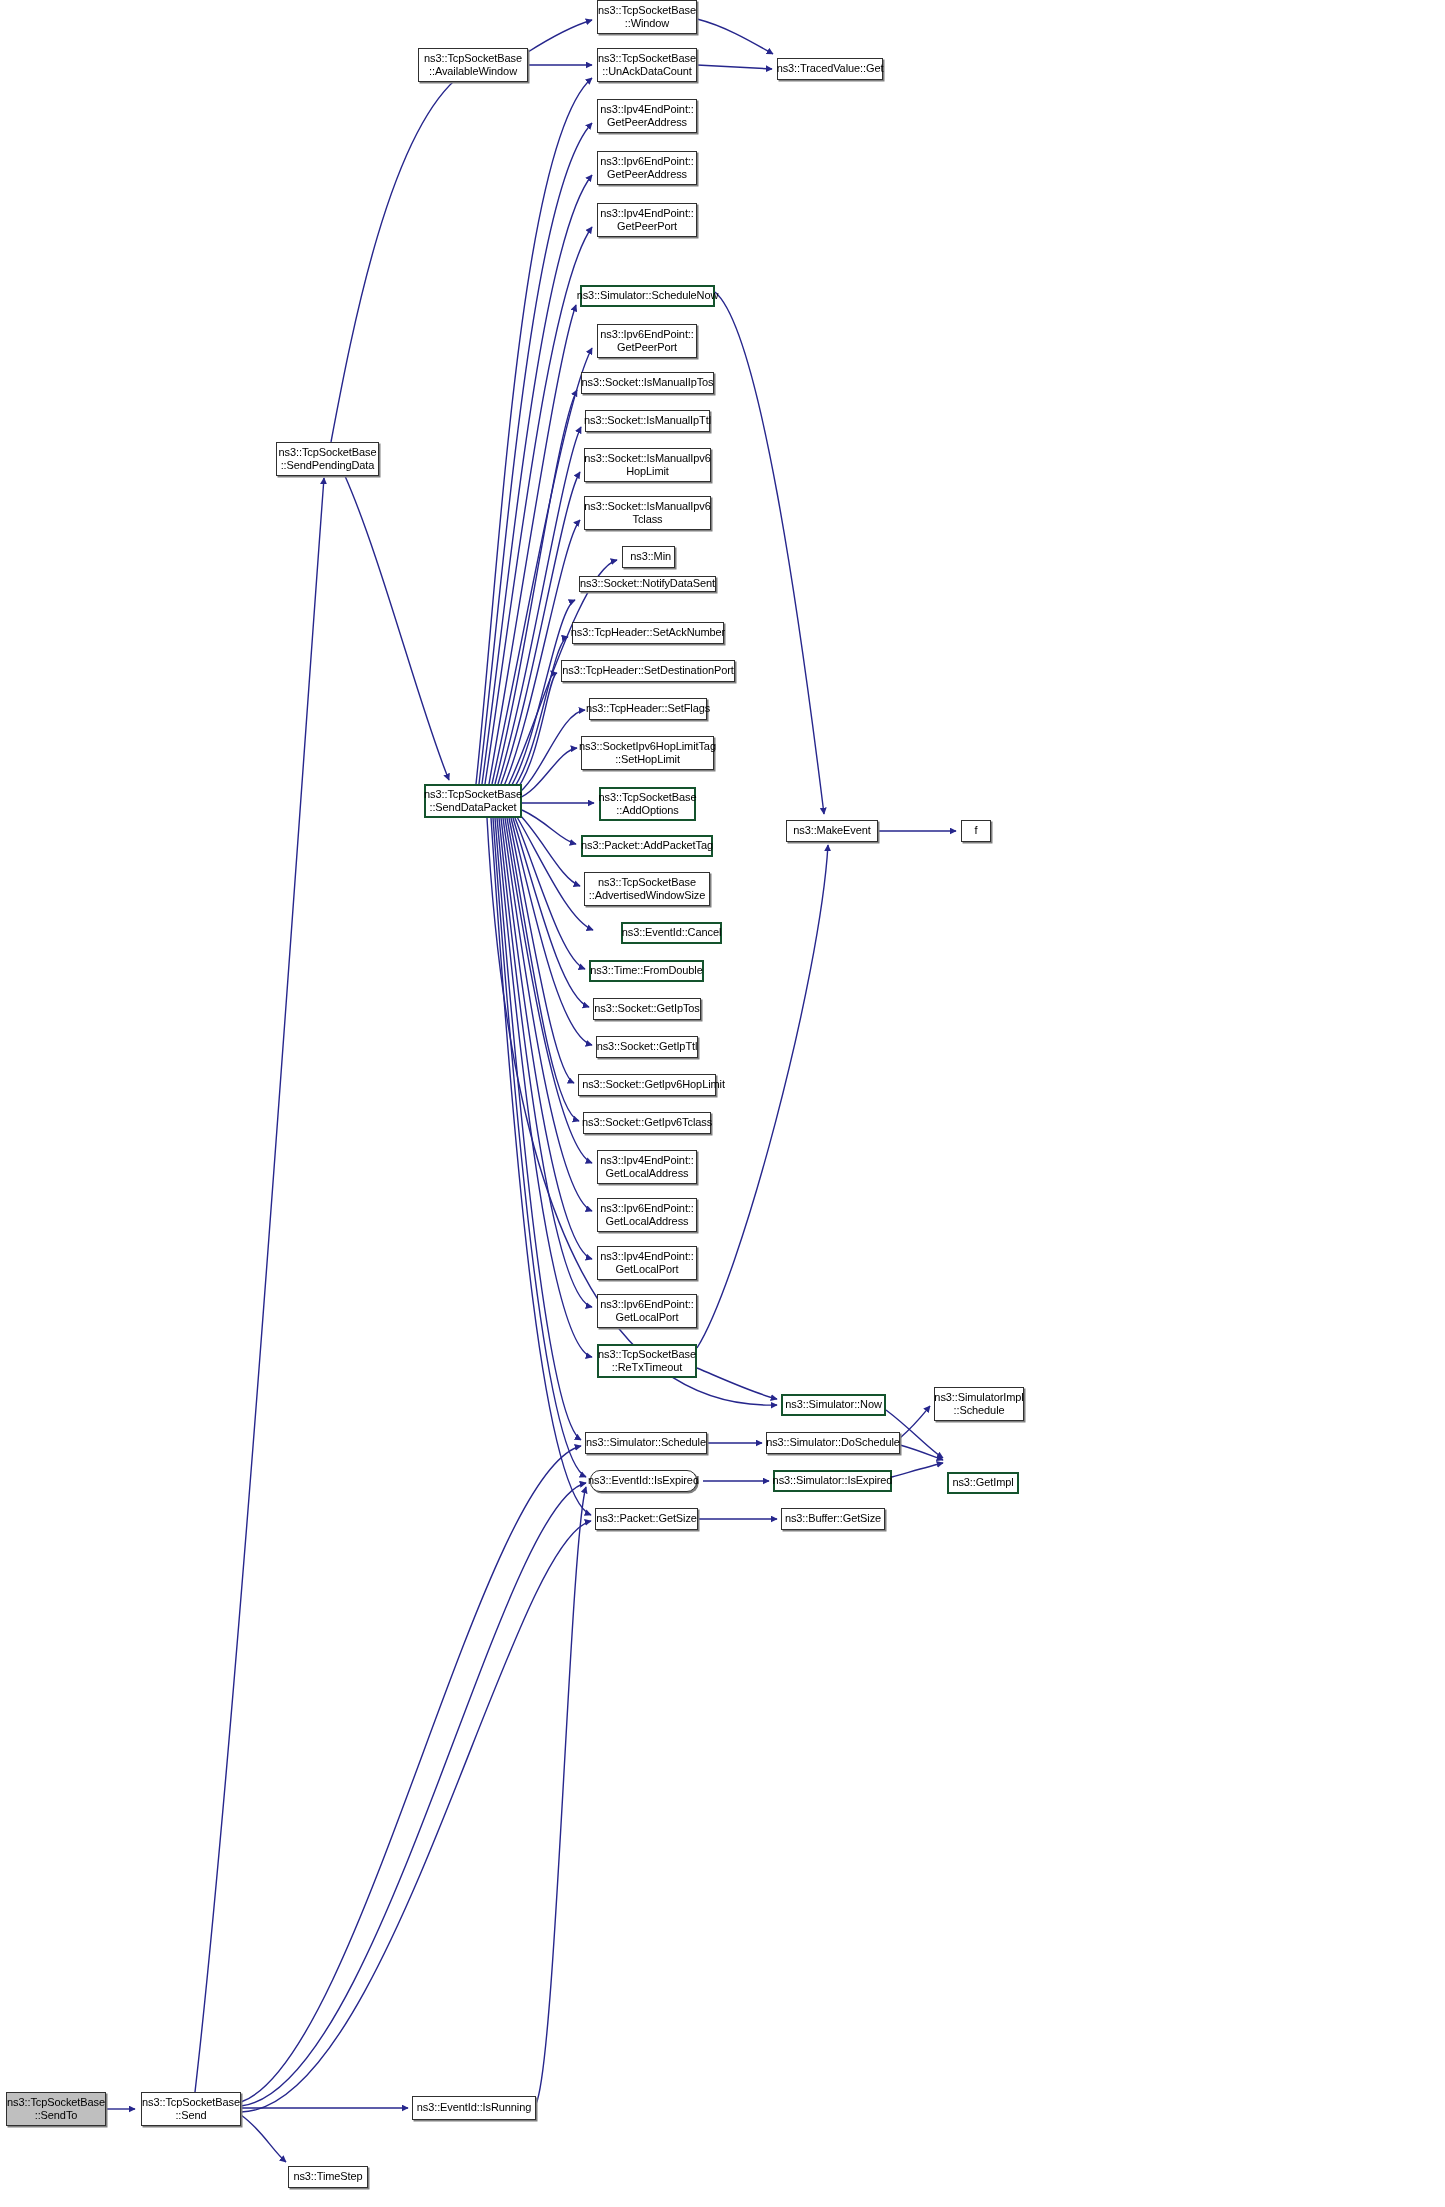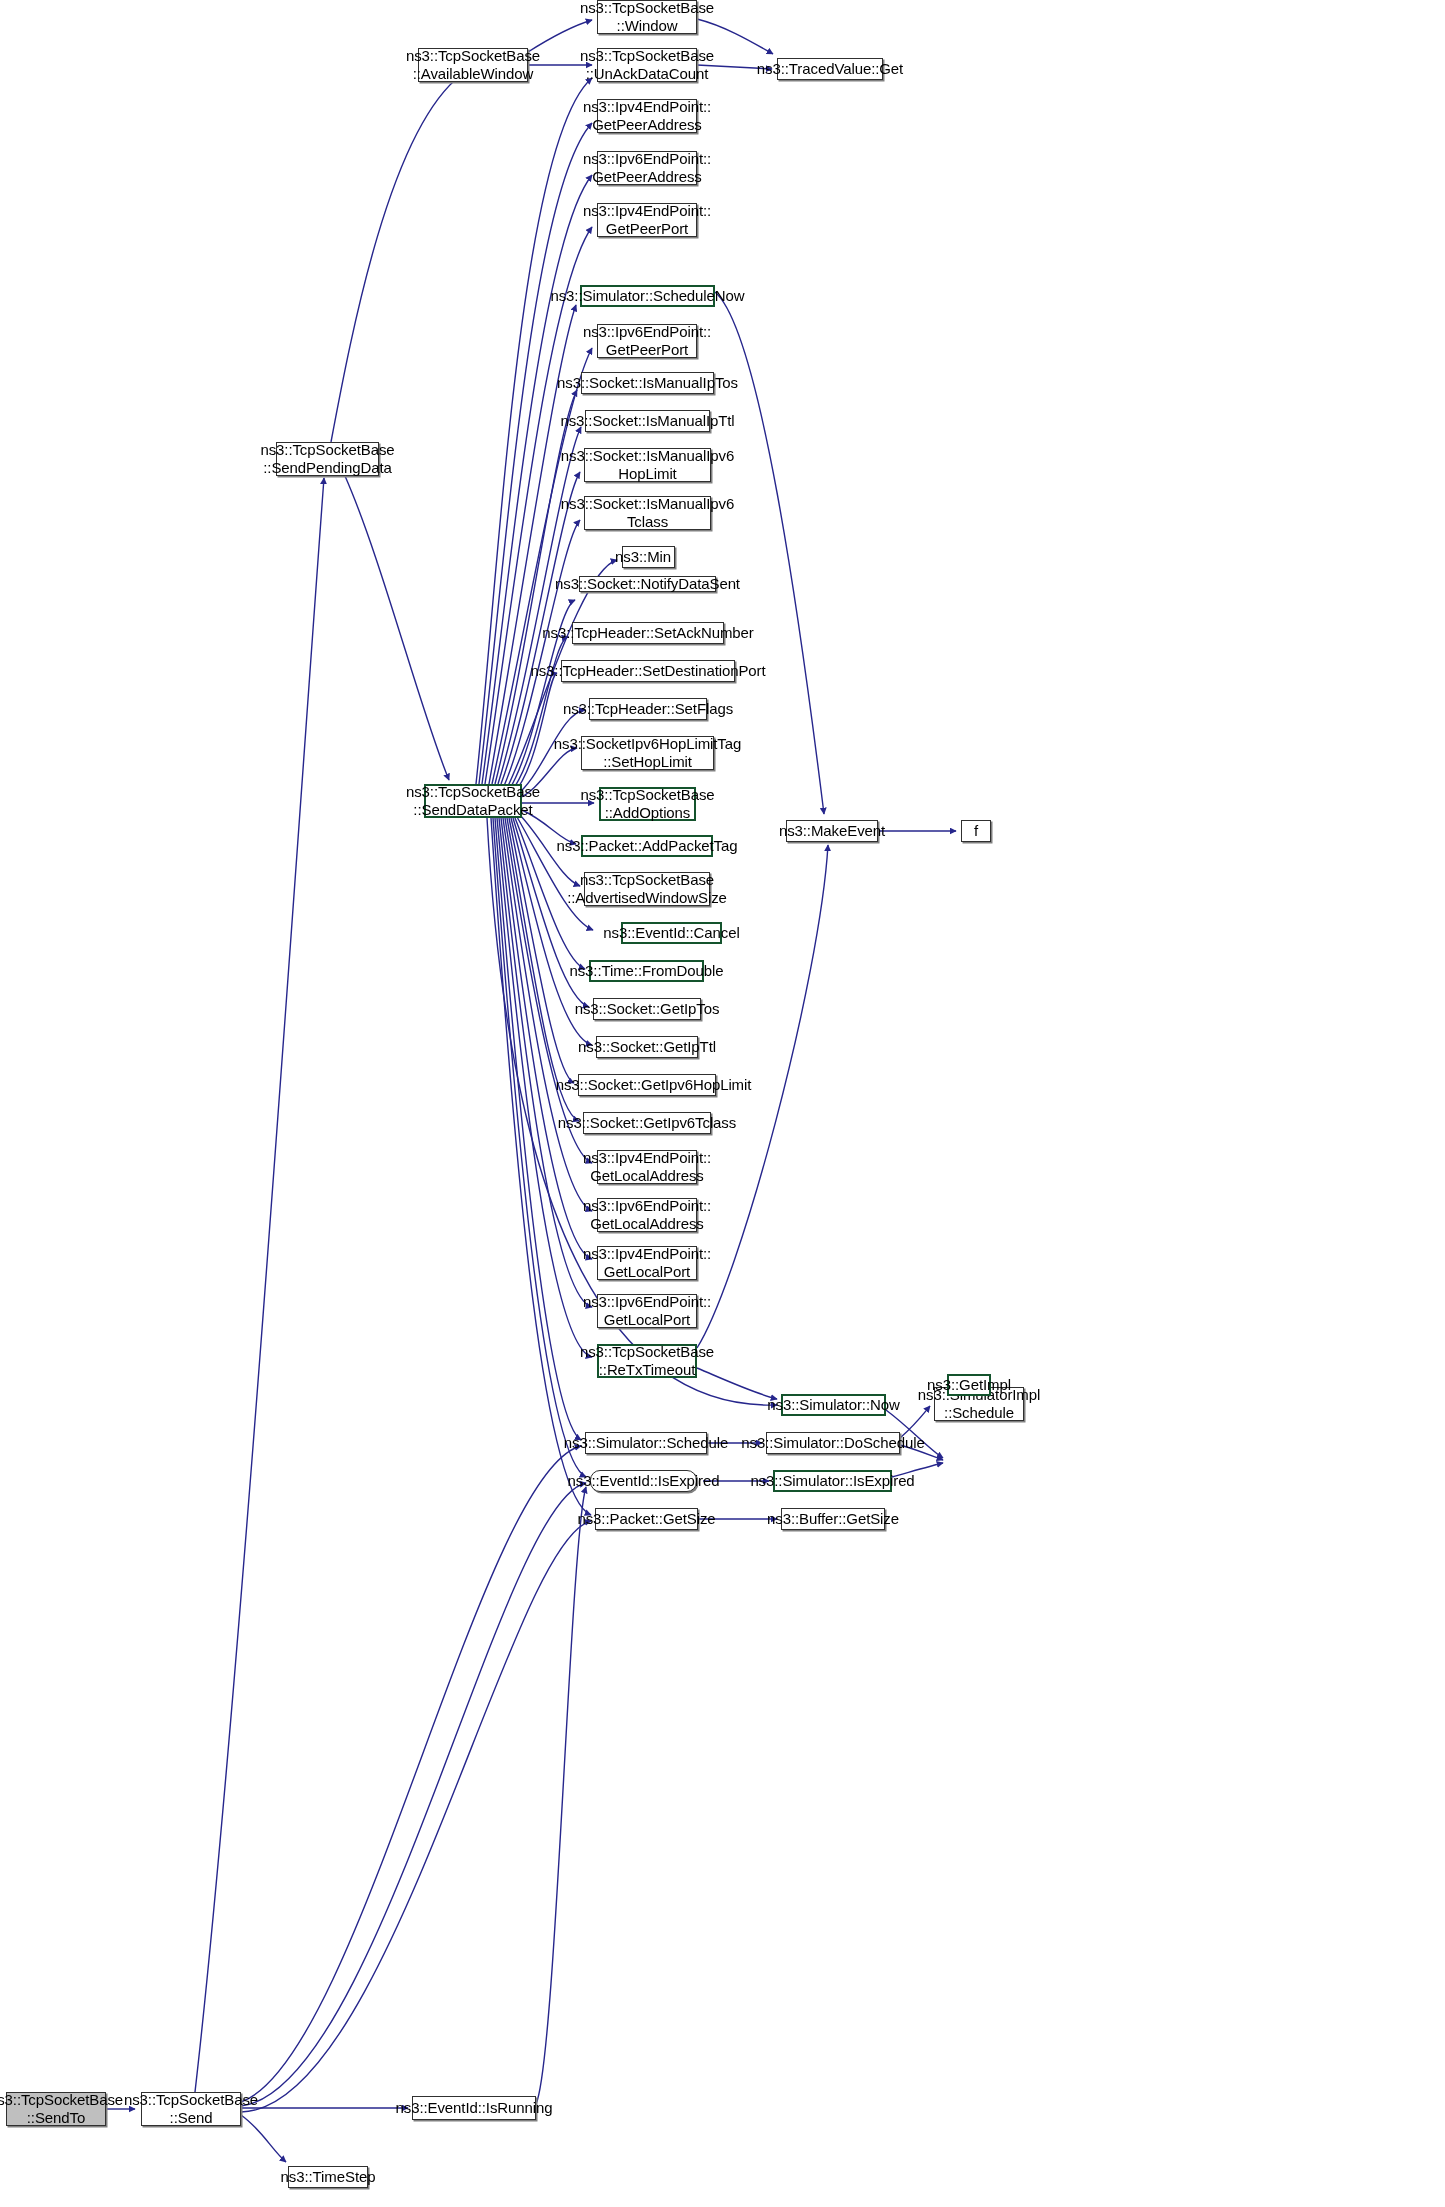--- a/index.html
+++ b/index.html
@@ -22,21 +22,21 @@
   .node{
     position:absolute;
     box-sizing:border-box;
     display:flex;
     align-items:center;
     justify-content:center;
     text-align:center;
     background:#ffffff;
     border:1px solid #303030;
     color:#000000;
-    font-size:15px;
+    font-size:11px;
     line-height:1.22;
     letter-spacing:-0.1px;
     padding:0 3px;
     white-space:pre-line;
     box-shadow:1.5px 1.5px 0 0 #808080;
     z-index:5;
   }
   .node.red{
     border:2px solid #14532d;
     box-shadow:none;
@@ -178,16 +178,16 @@
 ::ReTxTimeout</span></div>
     <div class="node" style="left: 585px; top: 1432px; width: 122px; height: 22px;"><span>ns3::Simulator::Schedule</span></div>
     <div class="node" style="left: 590px; top: 1470px; width: 107px; height: 22px; border-radius: 10px;"><span>ns3::EventId::IsExpired</span></div>
     <div class="node" style="left: 595px; top: 1508px; width: 103px; height: 22px;"><span>ns3::Packet::GetSize</span></div>
     <div class="node red" style="left: 781px; top: 1394px; width: 105px; height: 22px;"><span>ns3::Simulator::Now</span></div>
     <div class="node" style="left: 766px; top: 1432px; width: 134px; height: 22px;"><span>ns3::Simulator::DoSchedule</span></div>
     <div class="node red" style="left: 773px; top: 1470px; width: 119px; height: 22px;"><span>ns3::Simulator::IsExpired</span></div>
     <div class="node" style="left: 781px; top: 1508px; width: 104px; height: 22px;"><span>ns3::Buffer::GetSize</span></div>
     <div class="node" style="left: 934px; top: 1387px; width: 90px; height: 34px;"><span>ns3::SimulatorImpl
 ::Schedule</span></div>
-    <div class="node red" style="left: 947px; top: 1374px; width: 44px; height: 22px;"><span>ns3::GetImpl</span></div>
+    <div class="node red" style="left: 947px; top: 1472px; width: 72px; height: 22px;"><span>ns3::GetImpl</span></div>
     <div class="node" style="left: 786px; top: 820px; width: 92px; height: 22px;"><span>ns3::MakeEvent</span></div>
     <div class="node" style="left: 961px; top: 820px; width: 30px; height: 22px;"><span>f</span></div>
   </div>
 
 </body></html>

